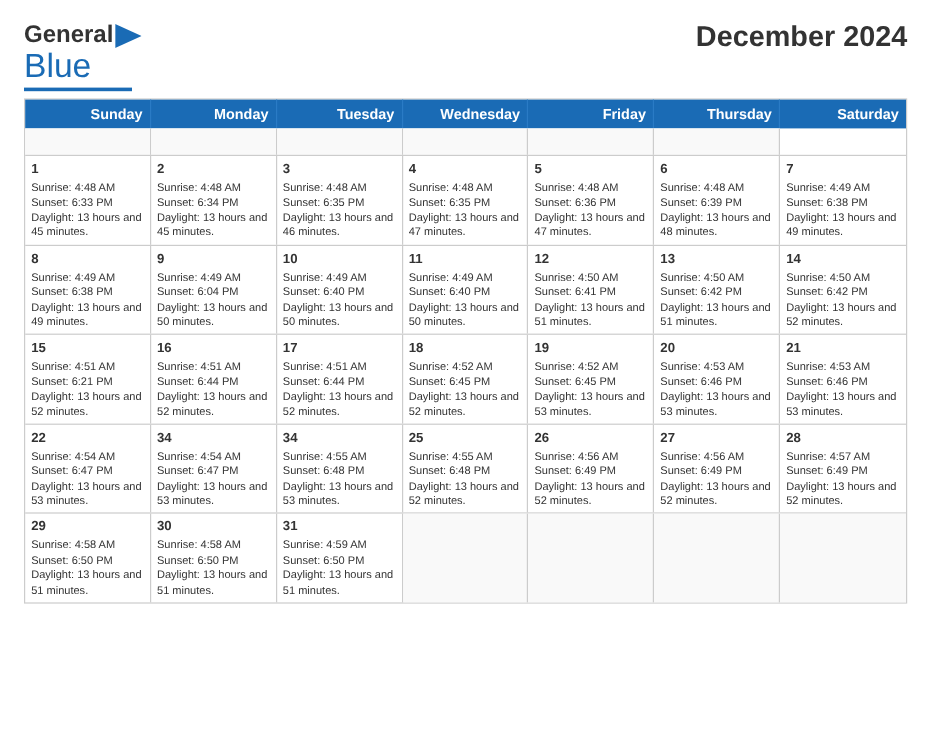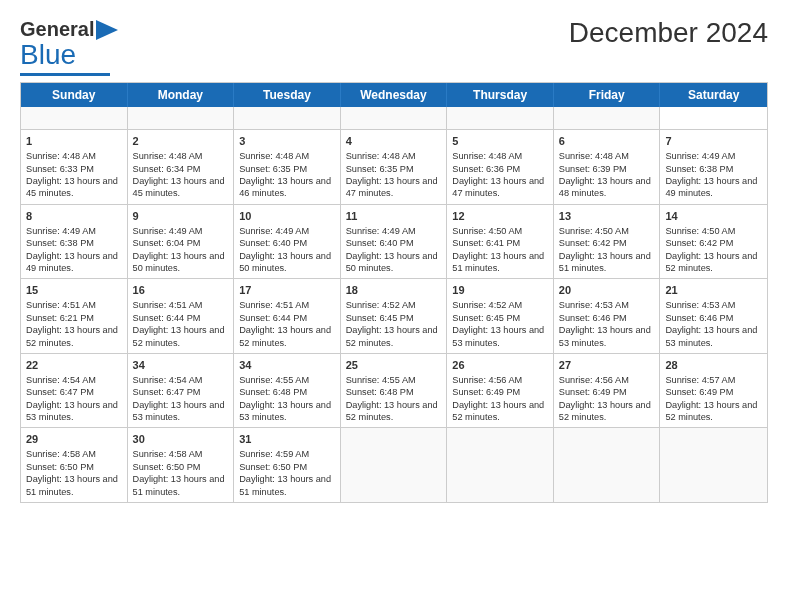--- a/index.html
+++ b/index.html
@@ -6,21 +6,21 @@
     body {
       font-family: Arial, sans-serif;
       background: #fff;
       width: 792px;
       height: 612px;
       overflow: hidden;
     }
     .page {
       width: 792px;
       height: 513px;
-      padding: 18px 24px 10px 20px;
+      padding: 18px 36px 10px 20px;
       display: flex;
       flex-direction: column;
     }
     .header {
       display: flex;
       justify-content: space-between;
       align-items: flex-start;
       margin-bottom: 6px;
     }
     .logo {
@@ -31,22 +31,22 @@
     .logo-line {
       height: 3px;
       background: #1a6bb5;
       width: 100%;
       margin-top: 2px;
     }
     .title-block {
       text-align: right;
     }
     .main-title {
-      font-size: 28px;
-      font-weight: normal;
+      font-size: 24px;
+      font-weight: bold;
       color: #333;
       line-height: 1.1;
     }
     .subtitle {
       font-size: 14px;
       color: #333;
       font-weight: bold;
     }
     .calendar {
       flex: 1;
@@ -57,21 +57,21 @@
     .cal-header-row {
       display: grid;
       grid-template-columns: repeat(7, 1fr);
       background: #1a6bb5;
     }
     .cal-header-cell {
       color: #fff;
       font-weight: bold;
       font-size: 12px;
       padding: 5px 6px;
-      text-align: center;
+      text-align: right;
       border-right: 1px solid #2a7bc5;
     }
     .cal-header-cell:last-child { border-right: none; }
     .cal-body {
       flex: 1;
       display: flex;
       flex-direction: column;
     }
     .cal-week {
       flex: 1;
@@ -119,22 +119,22 @@
       <div class="main-title">December 2024</div>
     </div>
   </div>
 
   <div class="calendar">
     <div class="cal-header-row">
       <div class="cal-header-cell">Sunday</div>
       <div class="cal-header-cell">Monday</div>
       <div class="cal-header-cell">Tuesday</div>
       <div class="cal-header-cell">Wednesday</div>
+      <div class="cal-header-cell">Friday</div>
       <div class="cal-header-cell">Thursday</div>
-      <div class="cal-header-cell">Friday</div>
       <div class="cal-header-cell">Saturday</div>
     </div>
     <div class="cal-body" id="cal-body">
     <div class="cal-week">
           <div class="cal-cell empty"></div>
           <div class="cal-cell empty"></div>
           <div class="cal-cell empty"></div>
           <div class="cal-cell empty"></div>
           <div class="cal-cell empty"></div>
           <div class="cal-cell empty"></div>

